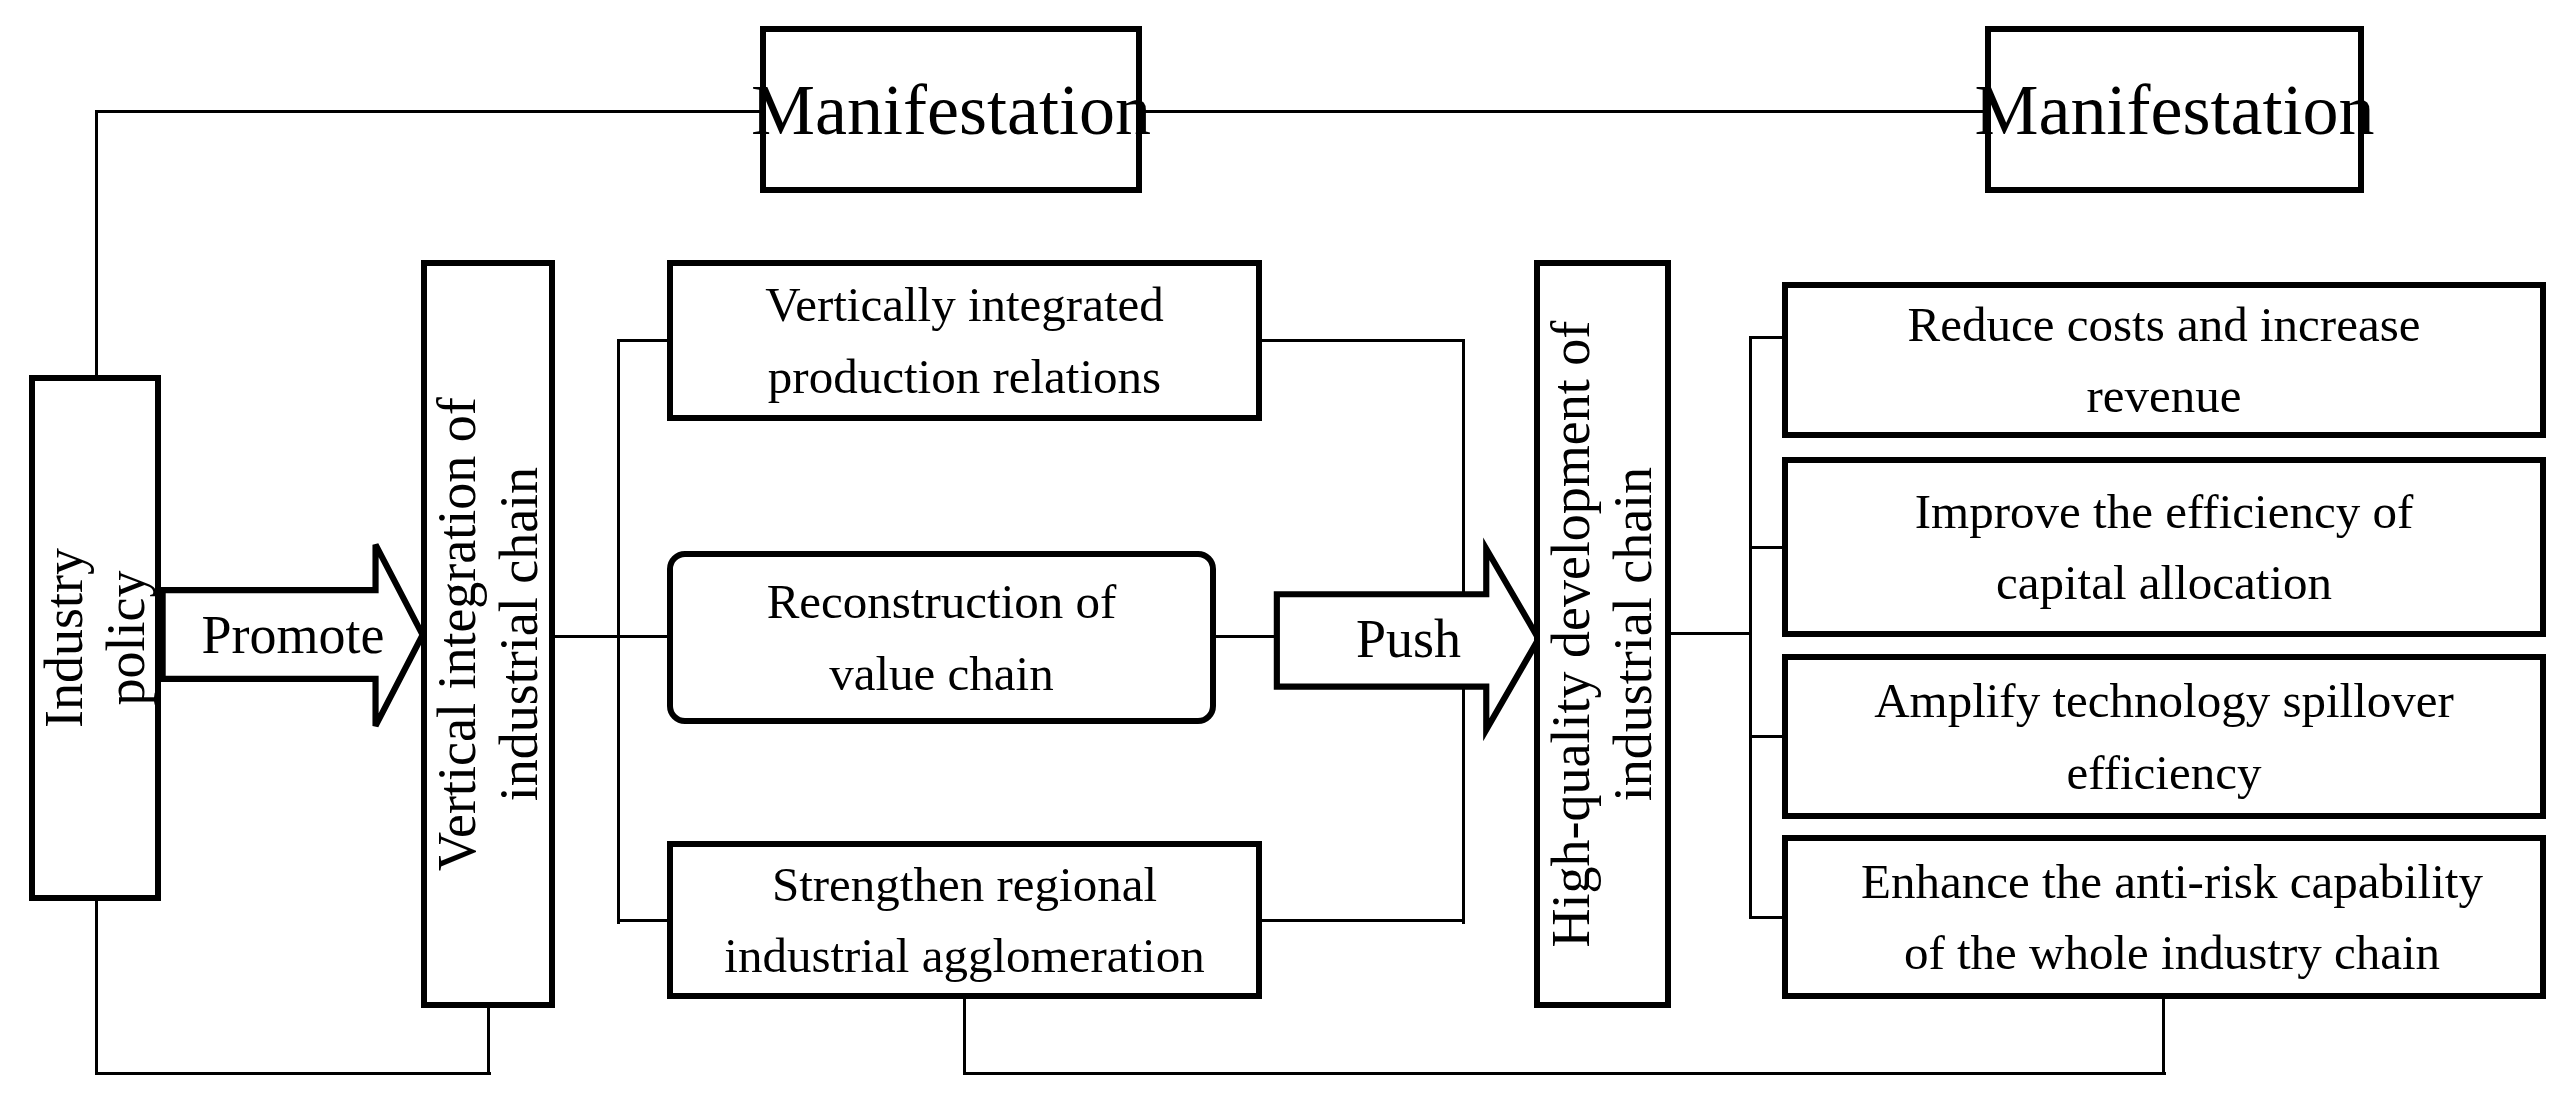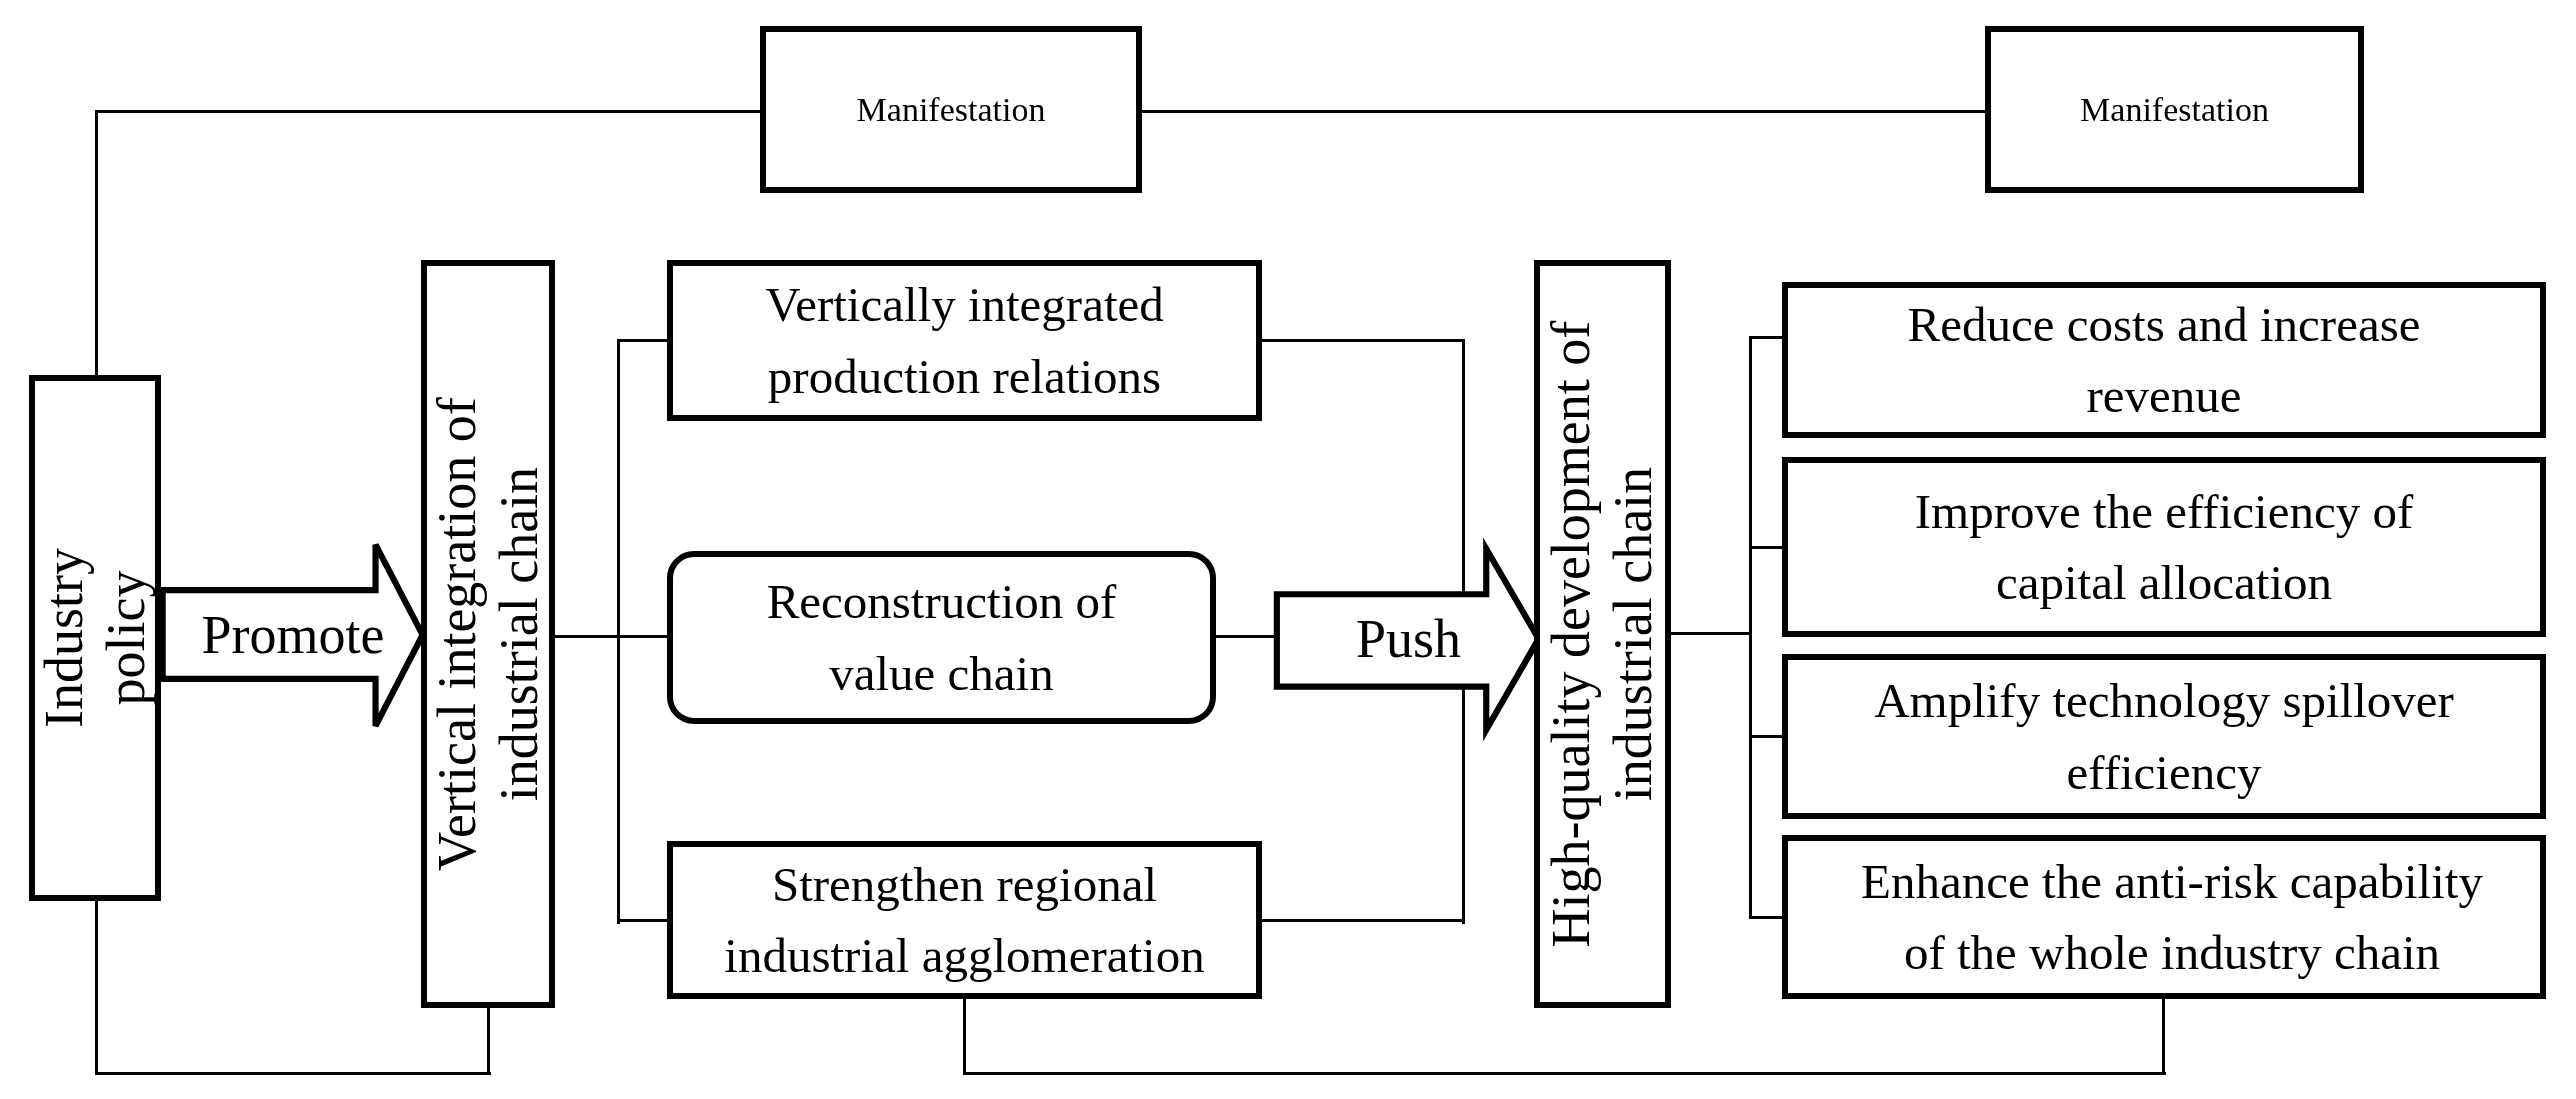--- a/index.html
+++ b/index.html
@@ -19,41 +19,41 @@
     display: flex;
     align-items: center;
     justify-content: center;
     text-align: center;
   }
   .label {
     font-size: 49px;
     line-height: 1.45;
     white-space: pre-line;
   }
-  .biglabel { font-size: 34px; line-height: 1.5; white-space: pre-line; }
+  .biglabel { font-size: 72px; line-height: 1.5; white-space: pre-line; }
   .vlabel {
     flex: none;
     transform: rotate(-90deg);
     white-space: pre-line;
     font-size: 54px;
     line-height: 1.15;
     text-align: center;
   }
   .hline, .vline { position: absolute; background: #000; }
   .hline { height: 3.1px; }
   .vline { width: 3.1px; }
   .arrow-svg { position: absolute; overflow: visible; }
   .arrow-label {
     position: absolute;
     display: flex;
     align-items: center;
     justify-content: center;
     font-size: 54px;
   }
-  .rounded { border-radius: 27px; }
+  .rounded { border-radius: 18px; }
 </style>
 </head>
 <body>
 
 <div class="stage">
 
   <div class="vline" style="left:95px; top:110px; height:268px;"></div>
   <div class="hline" style="left:95px; top:110px; width:668px;"></div>
   <div class="hline" style="left:1140px; top:110px; width:848px;"></div>
 

